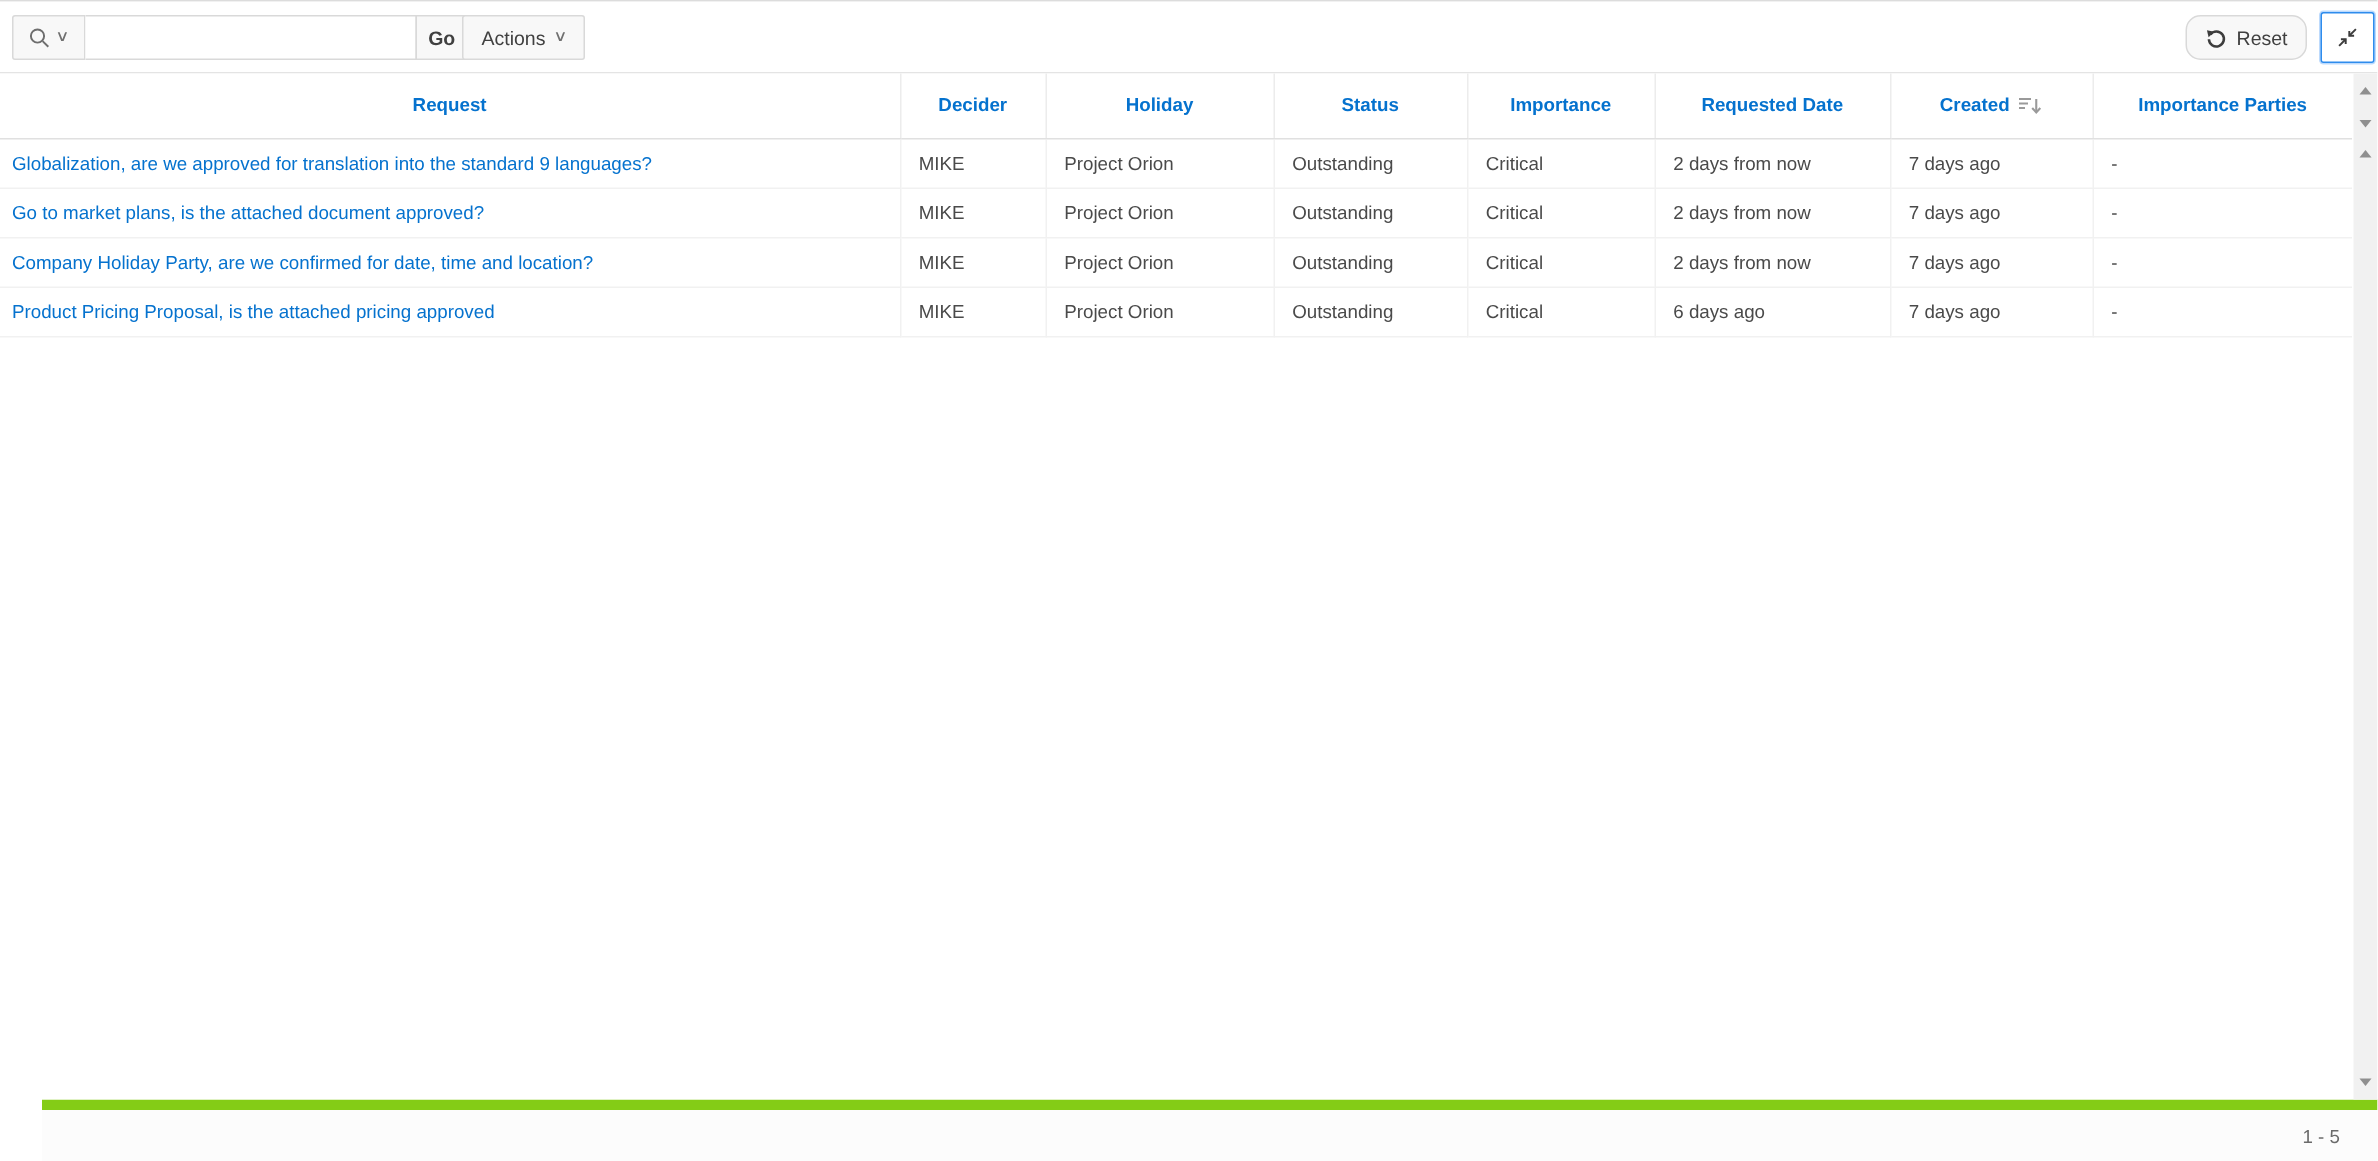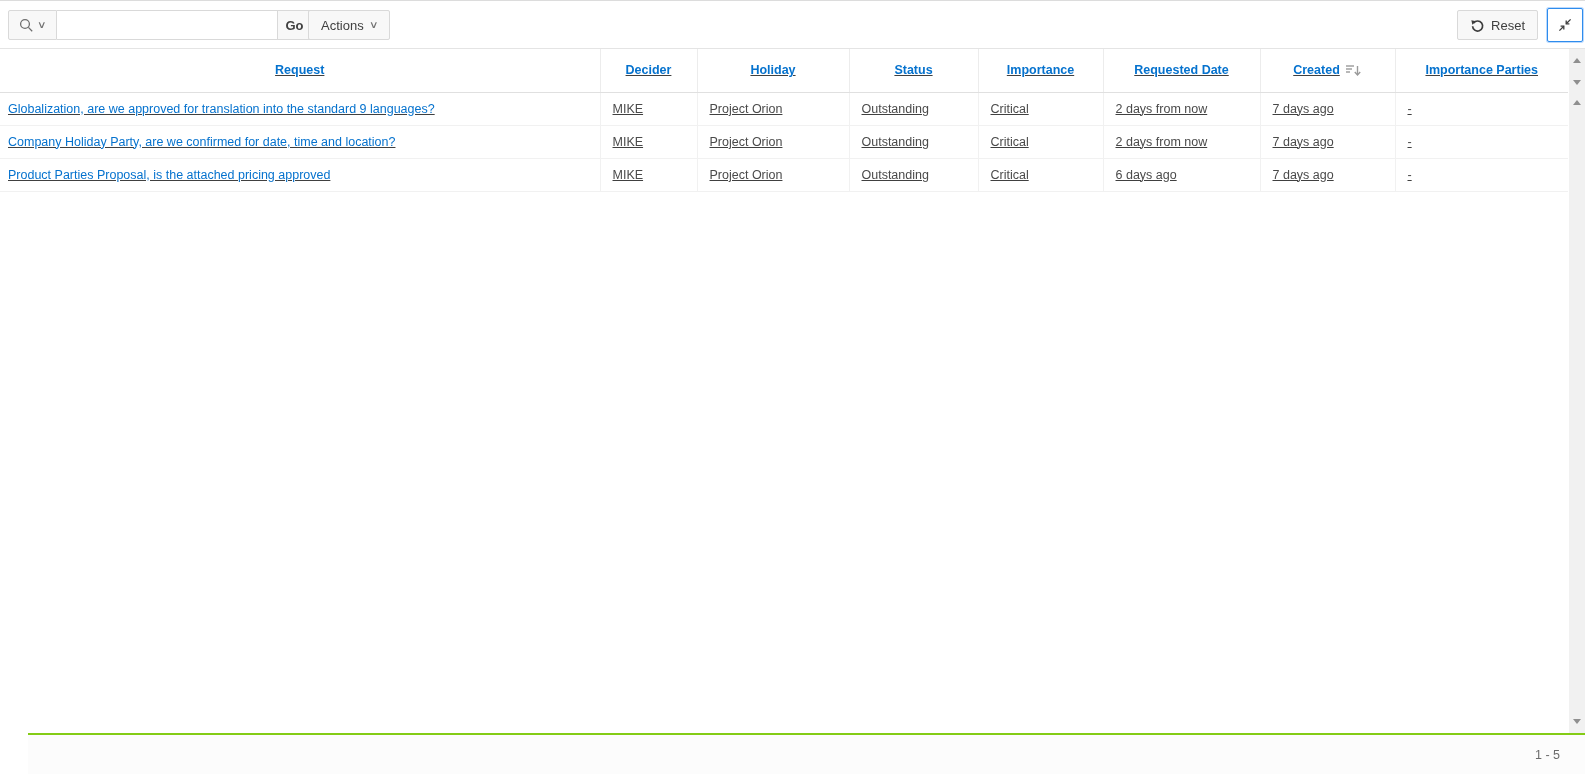--- a/index.html
+++ b/index.html
@@ -39,36 +39,35 @@
     border:1px solid #d9d9d9;
     border-left:none;
     padding:0 8px;
     font-size:13px;
     color:#404040;
     outline:none;
     background:#fff;
   }
   .go-btn { width:35px; margin-left:-1px; font-weight:bold; border-radius:0 2px 2px 0; }
   .actions-btn { position:absolute; left:308px; top:9px; padding:0 12px; }
-  .reset-btn { position:absolute; right:47px; top:9px; padding:0 12px; }
+  .reset-btn { position:absolute; right:47px; top:9px; padding:0 12px;border-radius:10px; }
   .collapse-btn {
     position:absolute; right:2px; top:7px;
     width:36px; height:34px;
     background:#fff;
     border:1px solid #2e8ced;
     box-shadow:0 0 0 1px rgba(62,150,248,.35);
   }
   .chev { font-size:10px; color:#707070; line-height:1; transform:scaleX(1.3); }
   
   .content { position:relative; height:684px; background:#fff; }
   .grid-table {
     width:1568px;
     table-layout:fixed;
     border-collapse:collapse;
-    text-decoration:underline;
   }
   .grid-table th {
     height:43px;
     font-size:12.5px;
     font-weight:bold;
     color:#0572ce;
     text-align:center;
     background:#fff;
     border-bottom:1px solid #e0e0e0;
     border-right:1px solid #ececec;
@@ -102,21 +101,21 @@
     top:0; right:0; bottom:0;
     width:16px;
     background:#f1f1f1;
   }
   .sb-arrow { position:absolute; left:4px; width:0; height:0; }
   .sb-up   { border-left:4px solid transparent; border-right:4px solid transparent; border-bottom:5px solid #8f8f8f; }
   .sb-down { border-left:4px solid transparent; border-right:4px solid transparent; border-top:5px solid #8f8f8f; }
   
   .footer {
     height:42px;
-    border-top:2px solid #84cc16;
+    border-top:7px solid #84cc16;
     background:#fcfcfc;
     display:flex;
     align-items:center;
     justify-content:flex-end;
     padding-right:25px;
     margin-left:28px;
   }
   .pagination { font-size:12.5px; color:#6b6b6b; }
   svg { display:block; }
 </style>
@@ -202,31 +201,41 @@
           <td><a href="#">Globalization, are we approved for translation into the standard 9 languages?</a></td>
           <td>MIKE</td>
           <td>Project Orion</td>
           <td>Outstanding</td>
           <td>Critical</td>
           <td>2 days from now</td>
           <td>7 days ago</td>
           <td>-</td>
         </tr>
         <tr>
+          <td><a href="#">Go to market plans, is the attached document approved?</a></td>
+          <td>MIKE</td>
+          <td>Project Orion</td>
+          <td>Outstanding</td>
+          <td>Critical</td>
+          <td>2 days from now</td>
+          <td>7 days ago</td>
+          <td>-</td>
+        </tr>
+        <tr>
           <td><a href="#">Company Holiday Party, are we confirmed for date, time and location?</a></td>
           <td>MIKE</td>
           <td>Project Orion</td>
           <td>Outstanding</td>
           <td>Critical</td>
           <td>2 days from now</td>
           <td>7 days ago</td>
           <td>-</td>
         </tr>
         <tr>
-          <td><a href="#">Product Parties Proposal, is the attached pricing approved</a></td>
+          <td><a href="#">Product Pricing Proposal, is the attached pricing approved</a></td>
           <td>MIKE</td>
           <td>Project Orion</td>
           <td>Outstanding</td>
           <td>Critical</td>
           <td>6 days ago</td>
           <td>7 days ago</td>
           <td>-</td>
         </tr>
       </tbody>
   </table>

